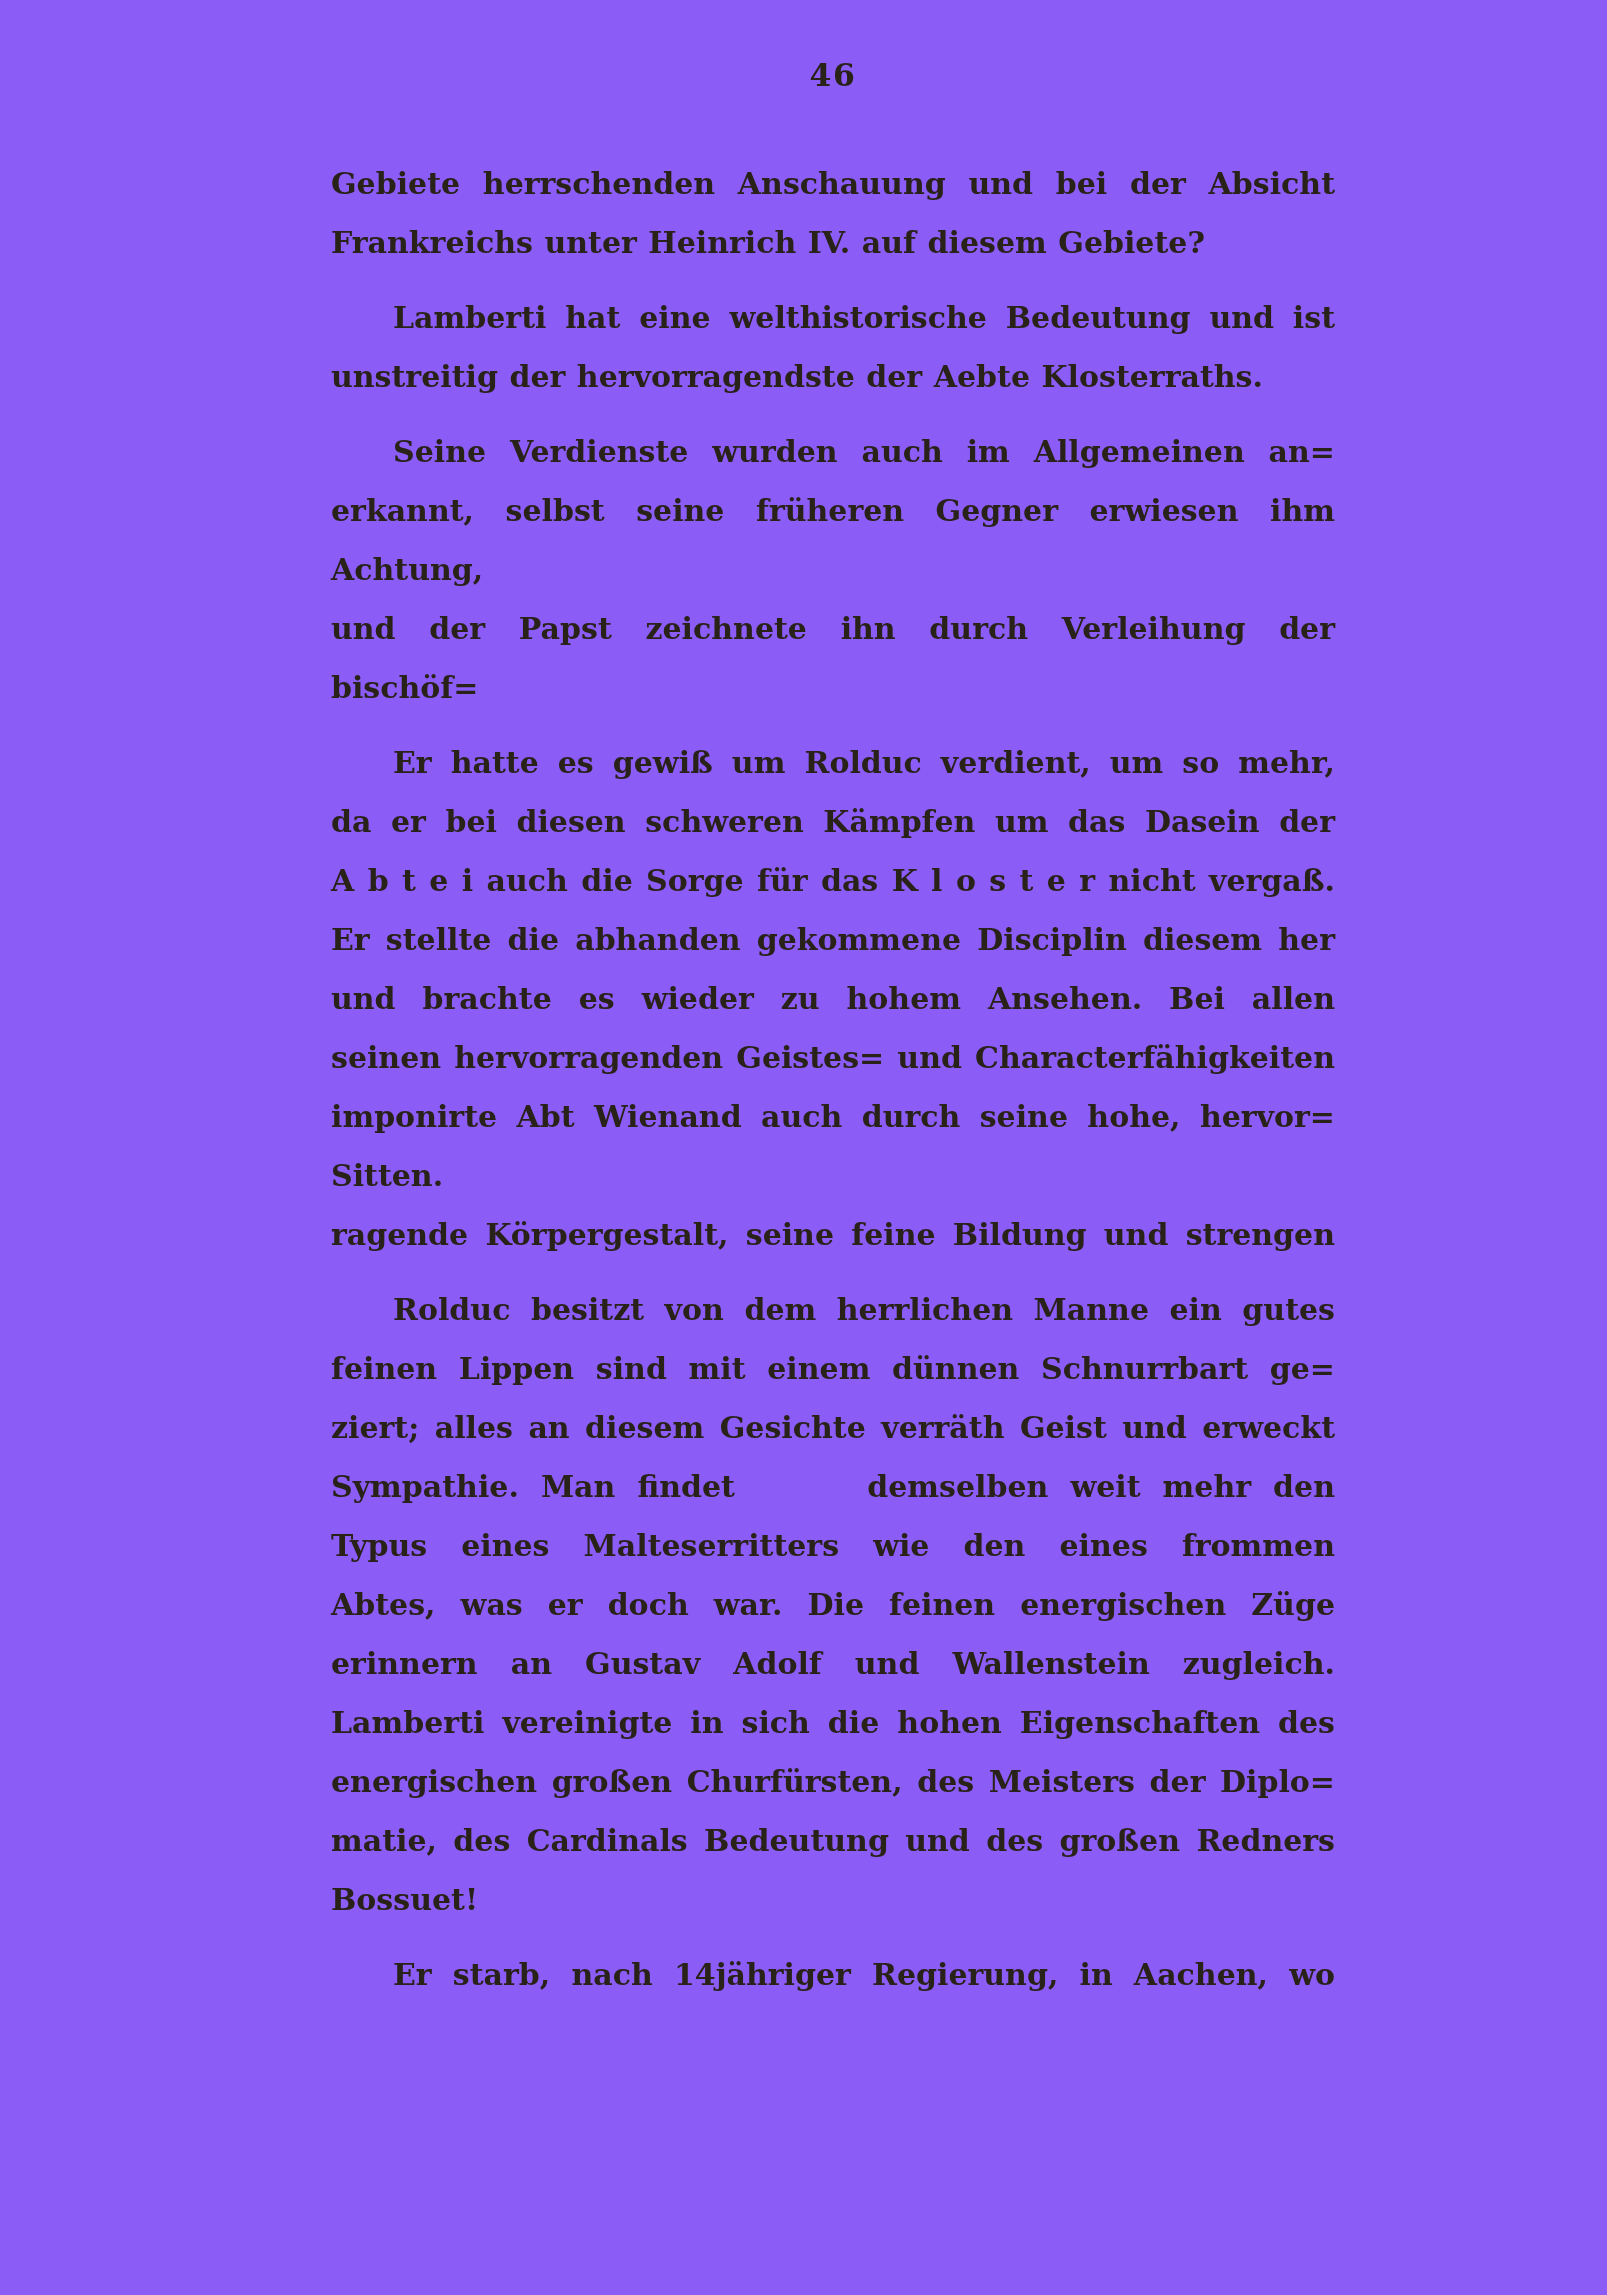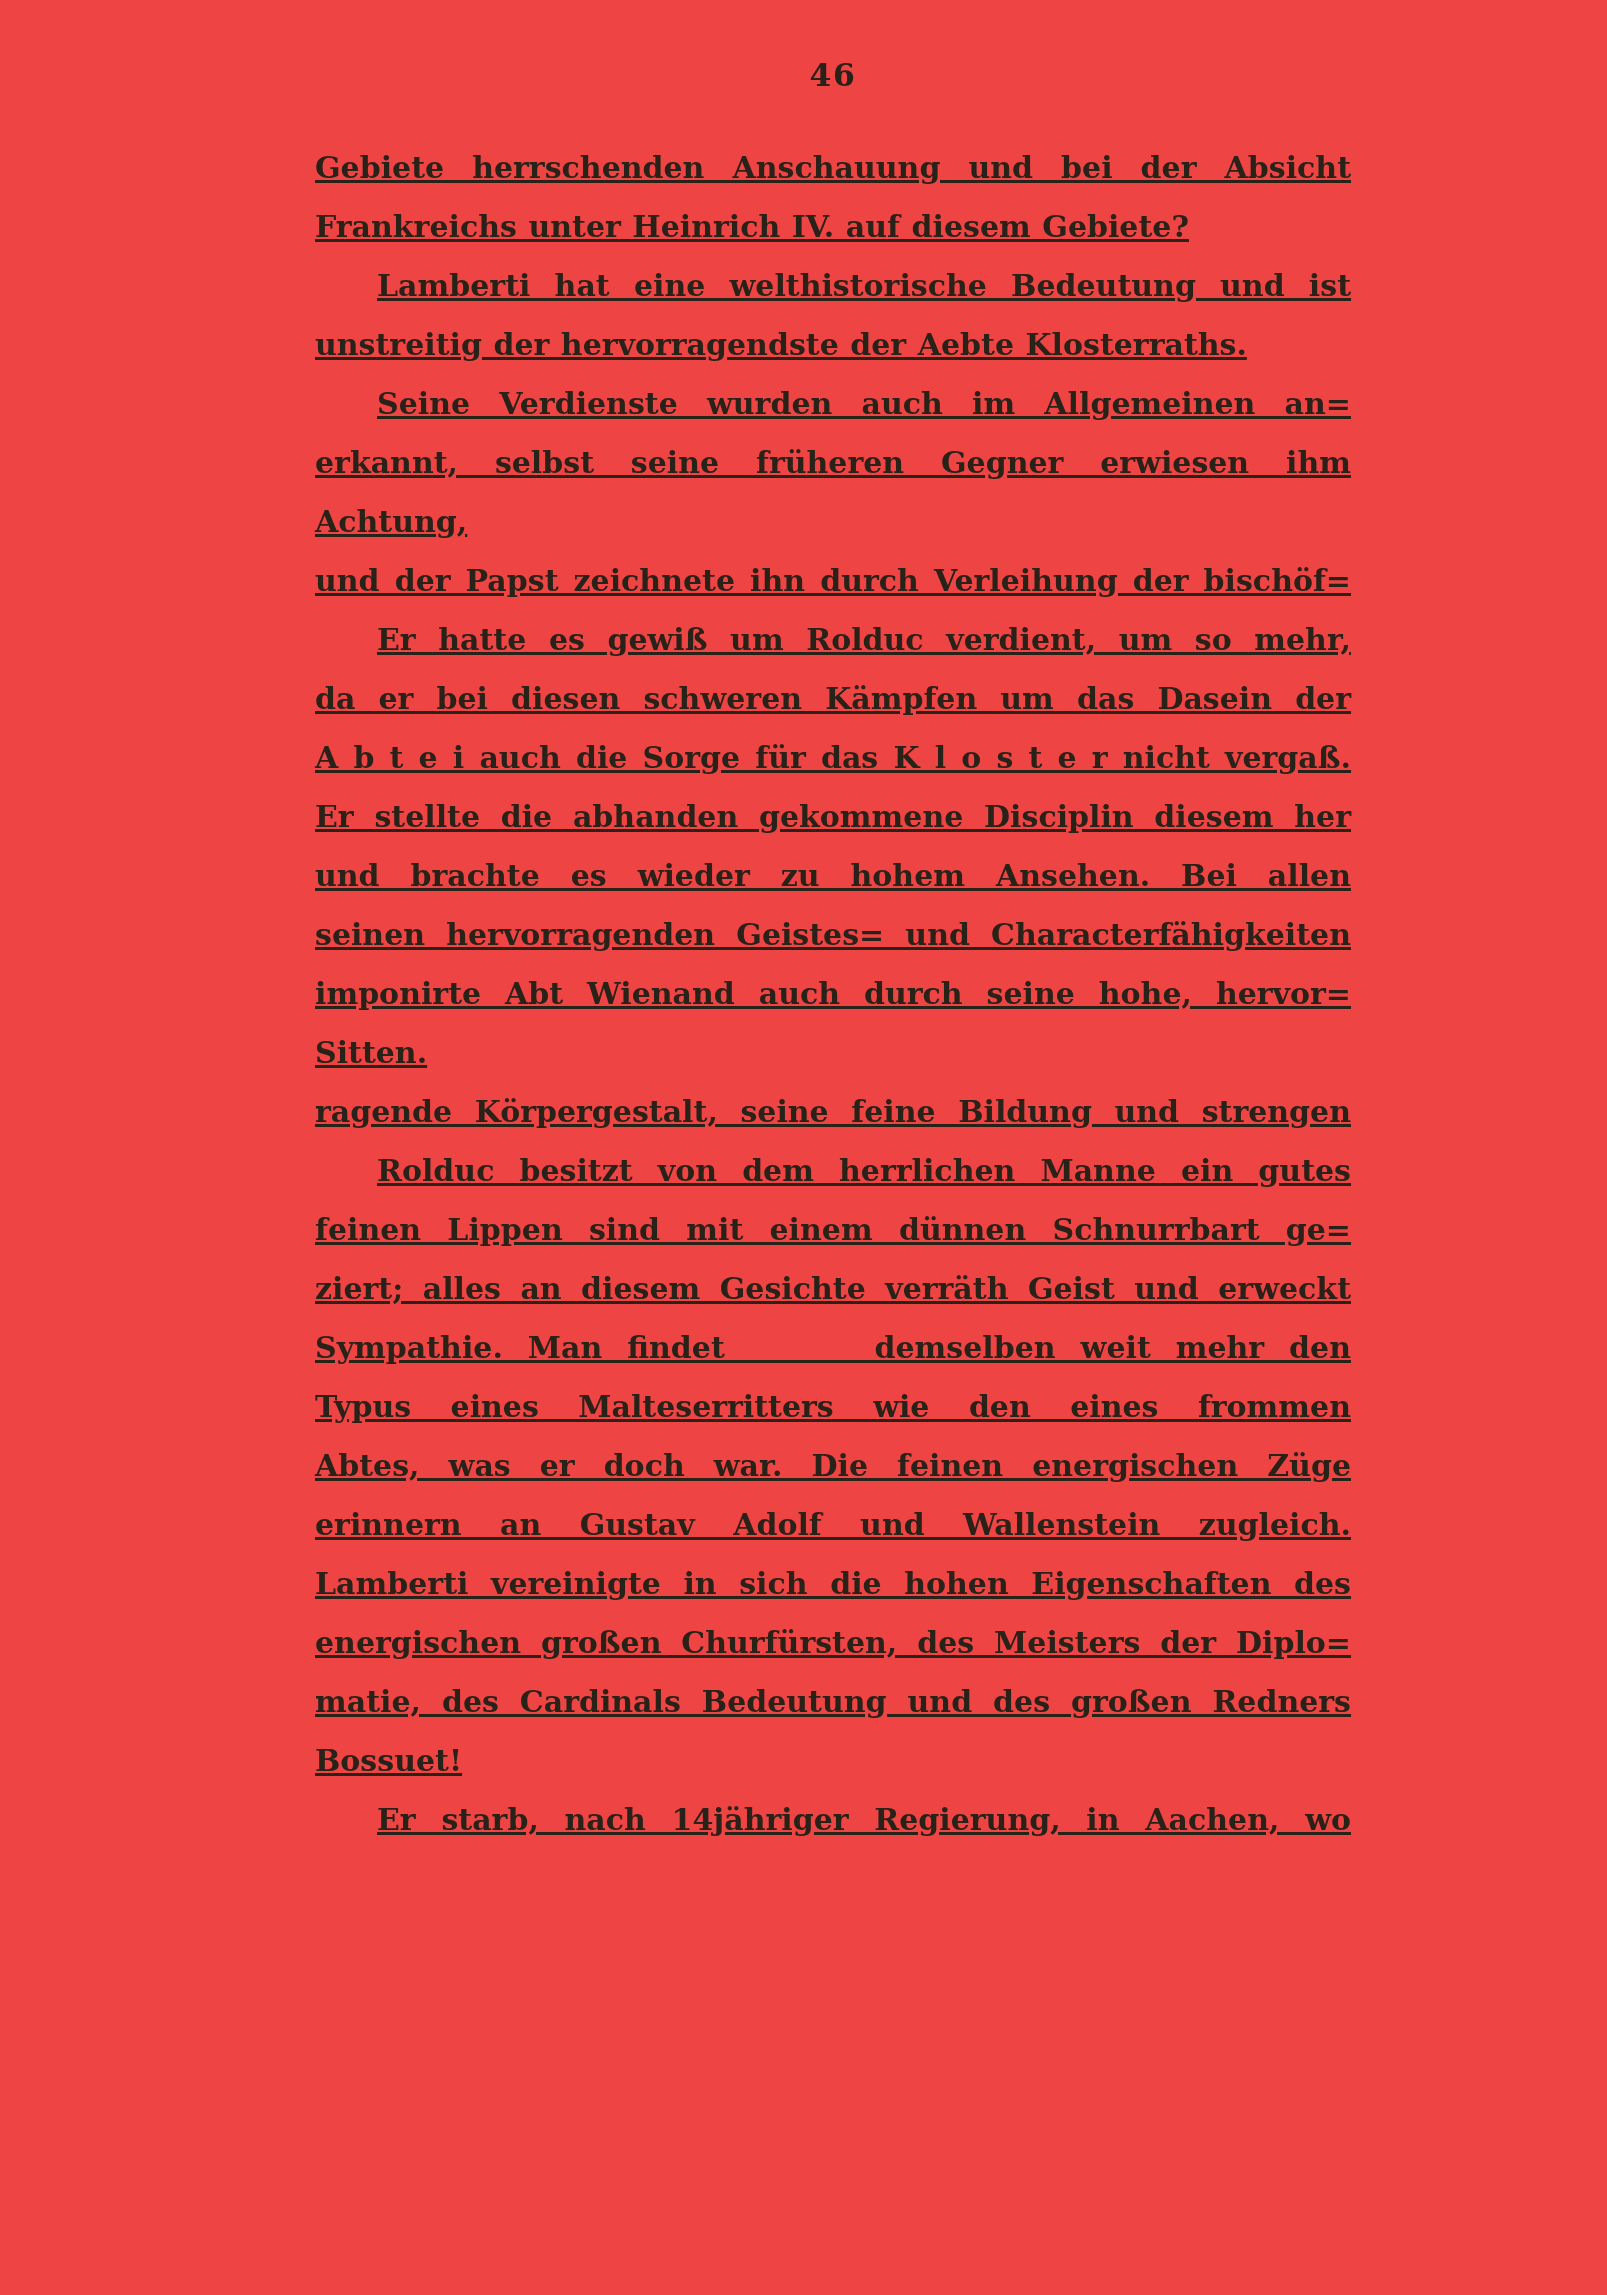--- a/index.html
+++ b/index.html
@@ -5,21 +5,21 @@
   html, body {
     margin: 0;
     padding: 0;
     background: #d8d8d6;
   }
   .page {
     position: relative;
     width: 1608px;
     height: 2295px;
     margin: 0 auto;
-    background: #ef4444;
+    background: #8b5cf6;
     font-family: "DejaVu Serif", serif;
     color: #292219;
     overflow: hidden;
   }
   .page-number {
     position: absolute;
     top: 56px;
     left: 315px;
     width: 1036px;
     text-align: center;
@@ -27,23 +27,22 @@
     font-weight: bold;
     letter-spacing: 1.7px;
   }
   .text-block {
     position: absolute;
     top: 138px;
     left: 315px;
     width: 1036px;
   }
   .paragraph {
-    margin: 0;
+    margin: 16px;
     padding: 0;
-    text-decoration: underline;
   }
   .line {
     font-size: 30px;
     line-height: 59px;
     font-weight: bold;
     text-align: justify;
     text-align-last: justify;
     word-spacing: 1.1px;
   }
   .line.first {

